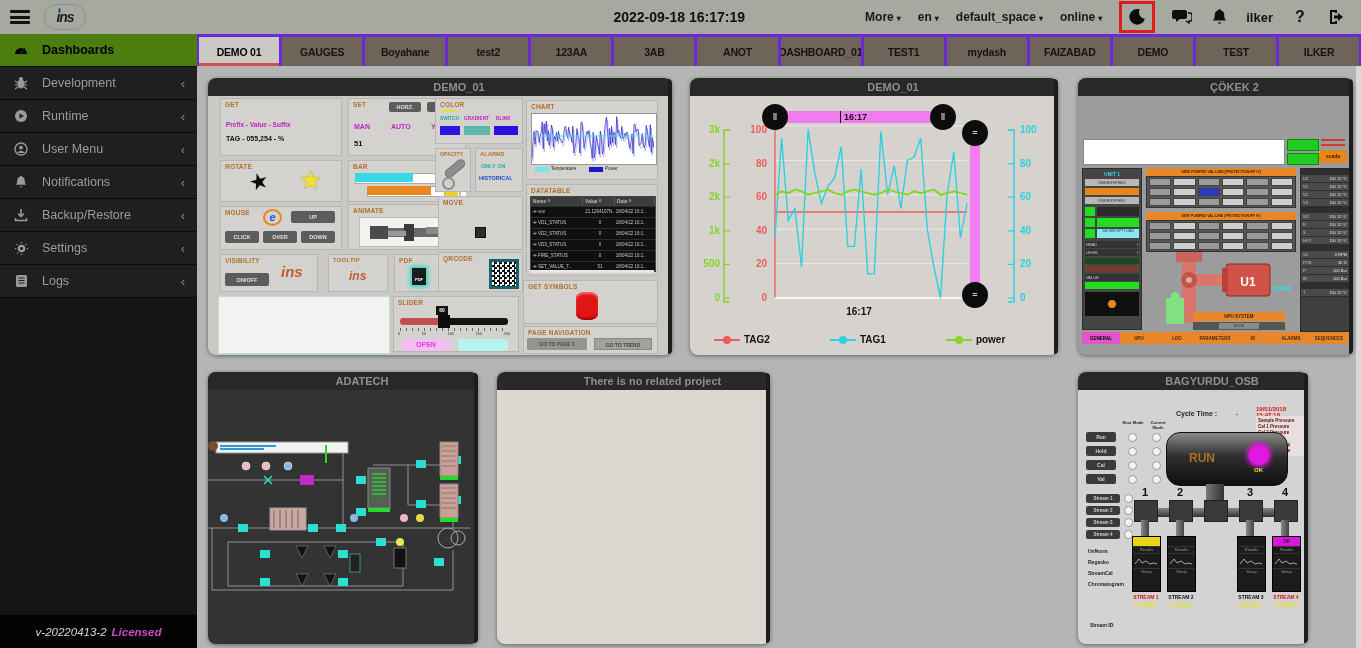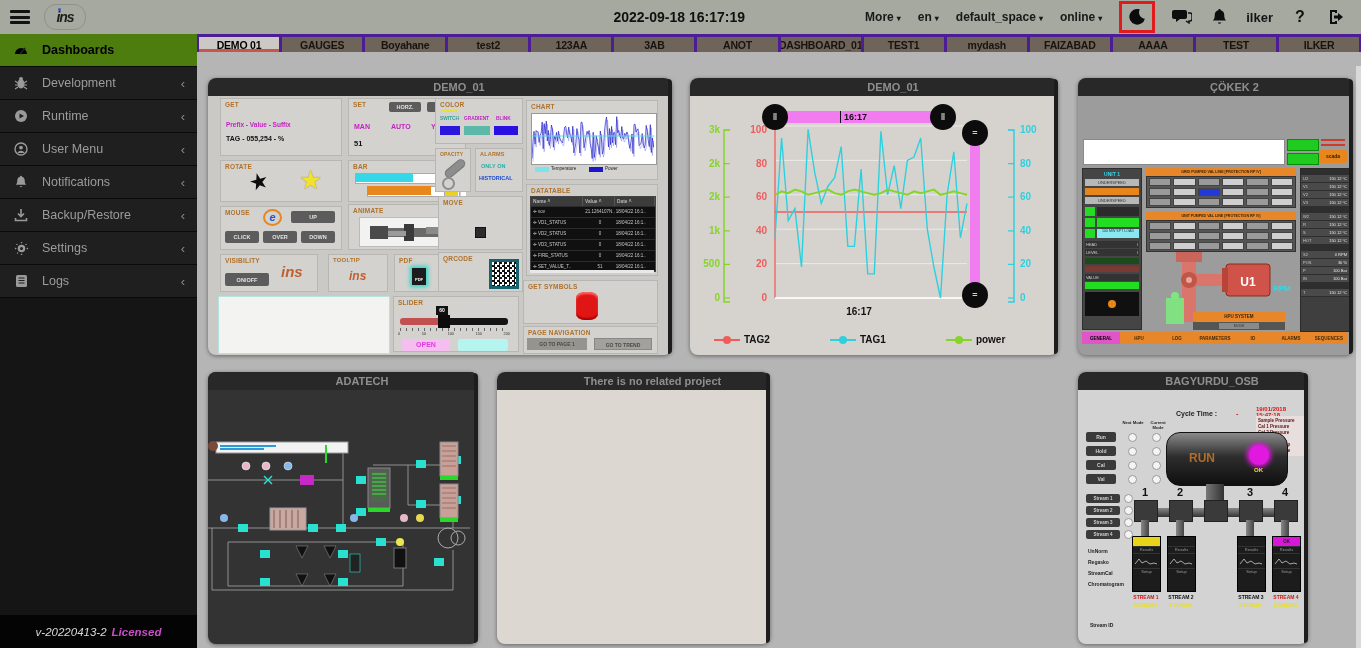--- a/index.html
+++ b/index.html
@@ -30,21 +30,21 @@
   .sbitem .sbicon{width:16px;height:16px;margin-left:13px;color:#9a9a9a;display:flex;align-items:center;justify-content:center;}
   .sbitem .sblabel{margin-left:13px;font-size:12.5px;color:#9c9c9c;}
   .sbitem .sbchev{margin-left:auto;margin-right:12px;color:#8a8a8a;font-size:13px;}
   .sbitem.active{background:#4d7c0f;}
   .sbitem.active .sblabel{color:#000;font-weight:bold;}
   .sbitem.active .sbicon{color:#000;}
   #version{position:absolute;left:0;right:0;bottom:0;height:33px;background:#040404;
            display:flex;align-items:center;justify-content:center;font-size:11.5px;font-style:italic;color:#d8d8d8;}
   #version .lic{color:#c94fc9;font-weight:bold;margin-left:5px;}
   
-  #tabbar{position:absolute;left:197px;top:34px;right:0;height:18px;background:#4c1d95;
+  #tabbar{position:absolute;left:197px;top:34px;right:0;height:32px;background:#6d28d9;
           display:flex;gap:3px;padding:3px 2px 0 2px;box-sizing:border-box;z-index:20;}
   .tab{flex:1;background:#6f6459;color:#17130f;font-weight:bold;font-size:10.5px;letter-spacing:-0.2px;
        display:flex;align-items:center;justify-content:center;cursor:pointer;overflow:hidden;white-space:nowrap;}
   .tab.active{background:#ccc8c4;color:#000;box-shadow:inset 0 -3px 0 #c8564a;}
   
   #main{position:absolute;left:197px;top:66px;right:0;bottom:0;background:#b5b5b5;}
   #main-right-strip{position:absolute;right:0;top:0;bottom:0;width:5px;background:#d9d9d9;}
   .card{position:absolute;border-radius:8px;box-shadow:0 1px 4px rgba(0,0,0,.45);}
   .chead{height:18px;background:#282828;border-radius:8px 8px 0 0;color:#8f8f8f;font-weight:bold;
          font-size:11px;text-align:center;line-height:18px;overflow:hidden;padding-left:38px;}
@@ -227,21 +227,21 @@
       <div class="tab">GAUGES</div>
       <div class="tab">Boyahane</div>
       <div class="tab">test2</div>
       <div class="tab">123AA</div>
       <div class="tab">3AB</div>
       <div class="tab">ANOT</div>
       <div class="tab">DASHBOARD_01</div>
       <div class="tab">TEST1</div>
       <div class="tab">mydash</div>
       <div class="tab">FAIZABAD</div>
-      <div class="tab">AAAA</div>
+      <div class="tab">DEMO</div>
       <div class="tab">TEST</div>
       <div class="tab">ILKER</div>
     </nav>
 
   <main id="main">
     <div id="main-right-strip"></div>
 
     <section class="card" style="left:11px;top:12px;width:464px;height:277px;background:#cac9c5;">
       <div class="chead">DEMO_01</div>
       <div class="cscroll"></div>

